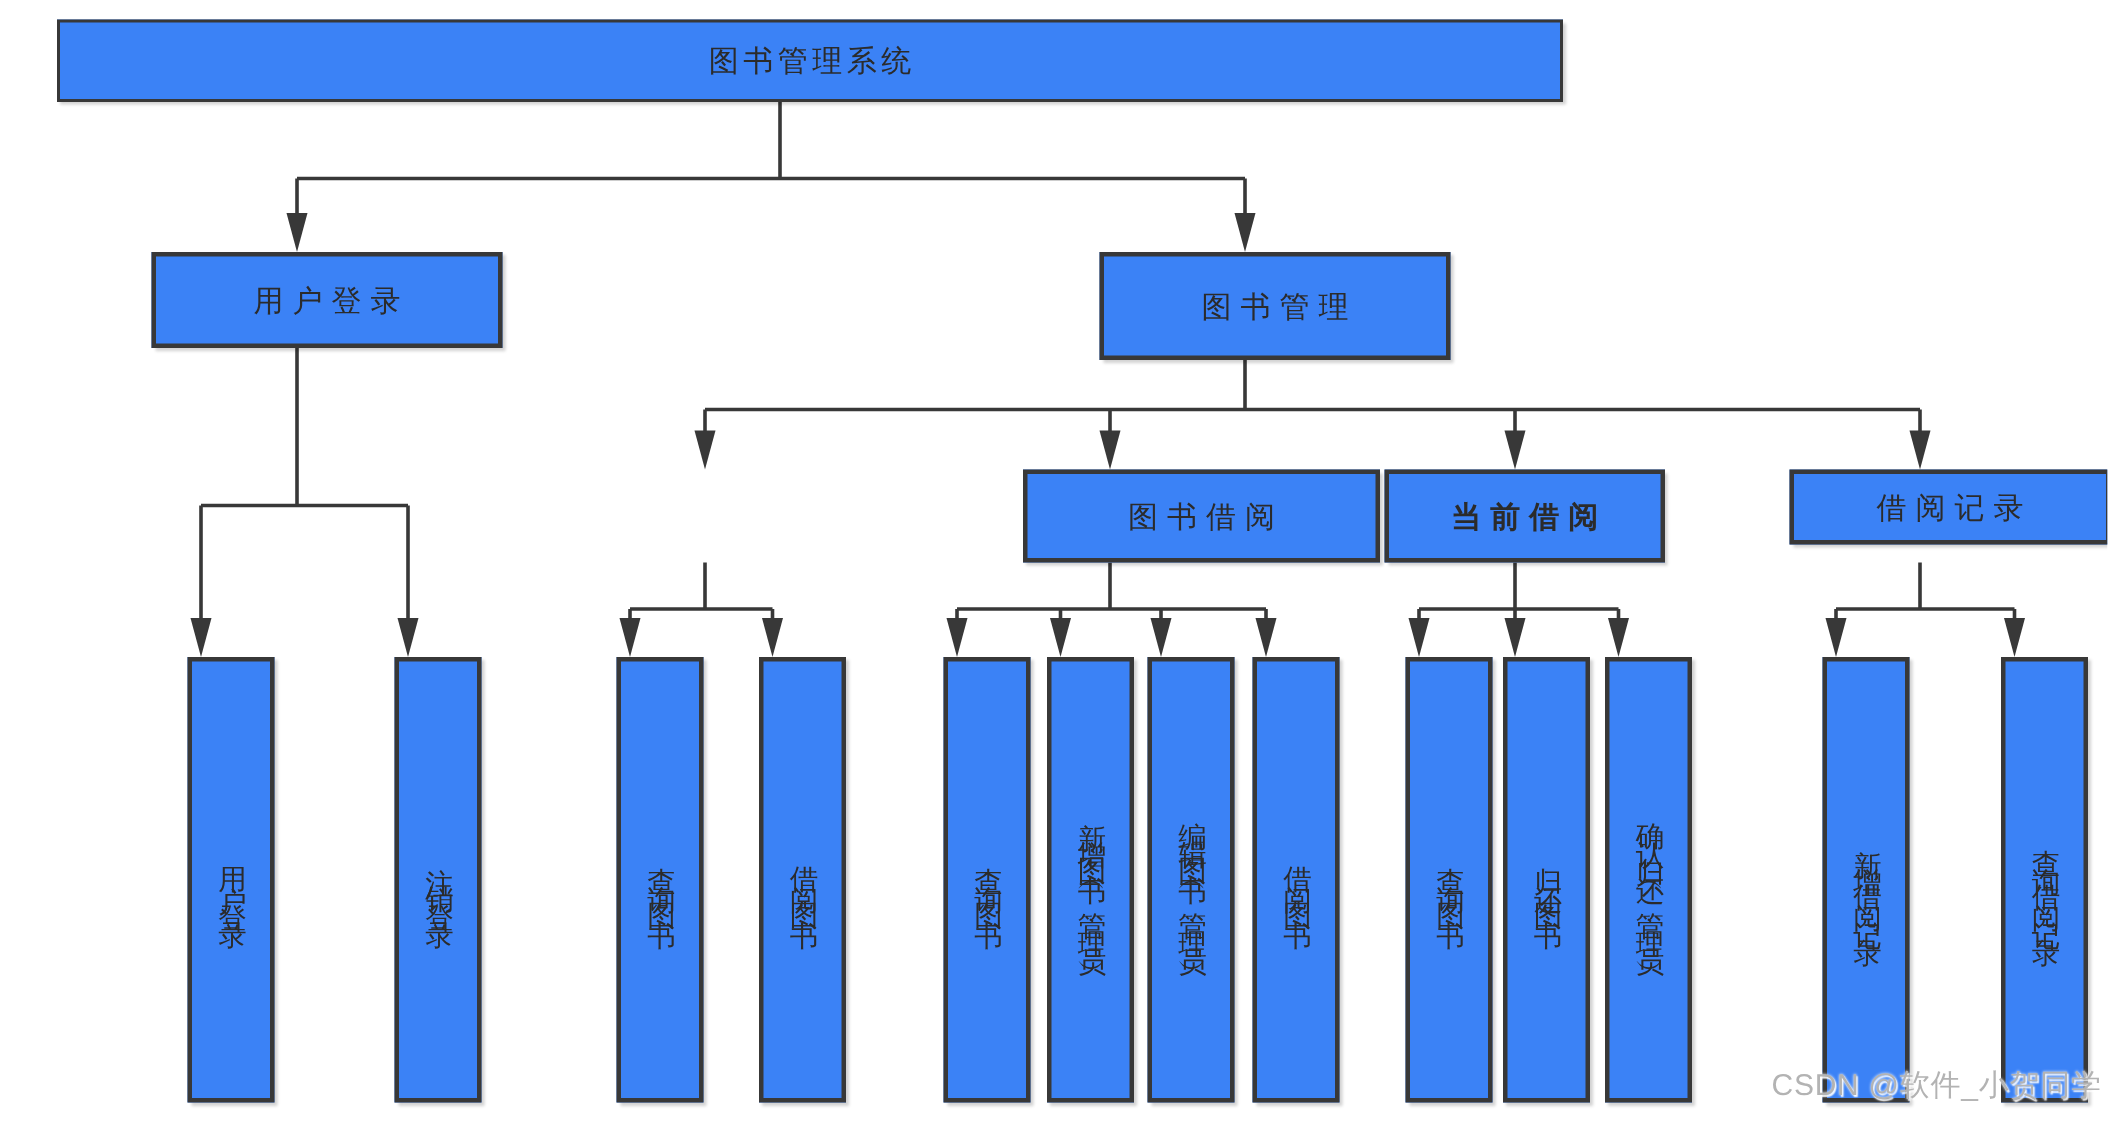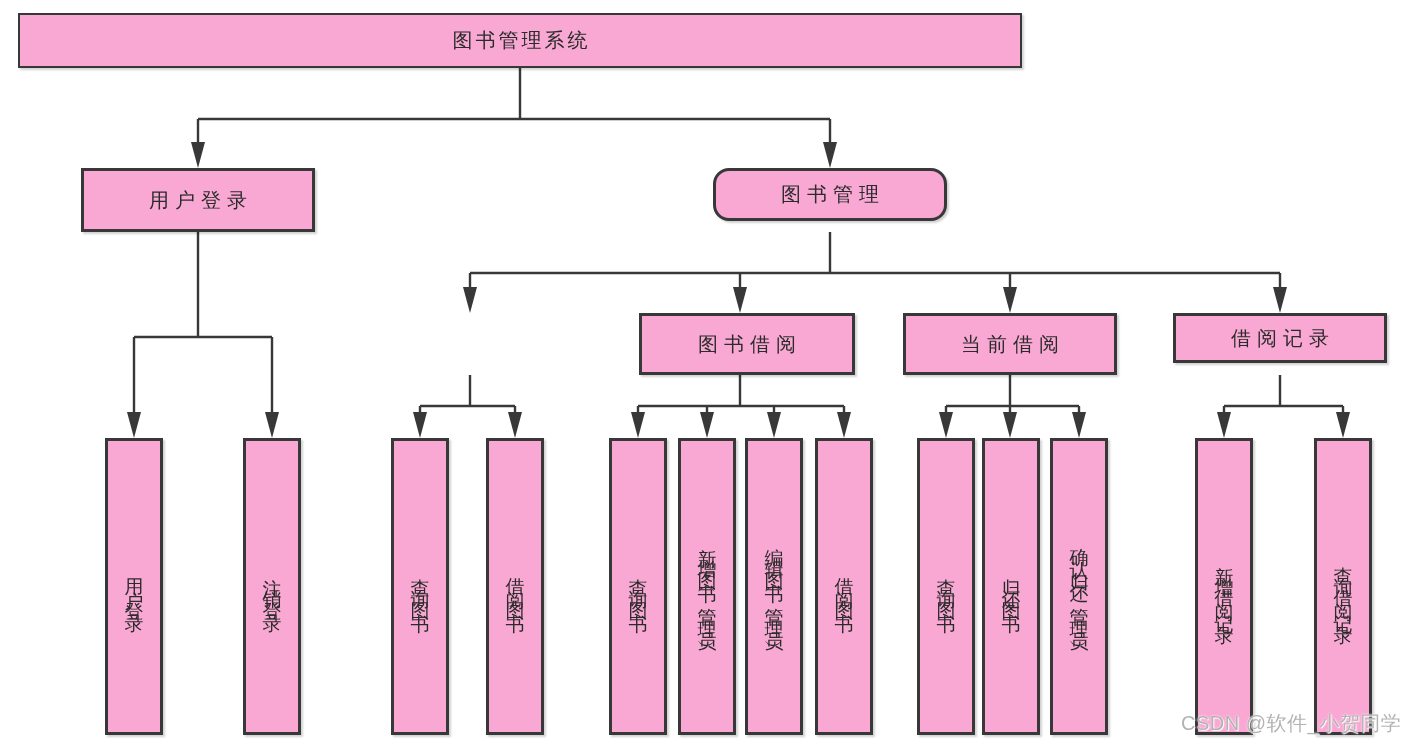--- a/index.html
+++ b/index.html
@@ -13,27 +13,28 @@
     font-family: "Liberation Sans", sans-serif;
     color: #2b2b2b;
   }
   .stage svg.connectors {
     position: absolute;
     left: 0; top: 0;
     width: 1405px; height: 747px;
   }
   .box {
     position: absolute;
-    background: #f9a8d4;
+    background: #3b82f6;
     border: 3px solid #383838;
     box-shadow: 2px 2px 2px rgba(0,0,0,0.18);
     display: flex;
     align-items: center;
     justify-content: center;
     z-index: 2;
+    margin-left: 20px;
   }
   .box .lbl {
     font-size: 20px;
     letter-spacing: 6px;
     text-indent: 6px;
     color: #2b2b2b;
     white-space: nowrap;
   }
   .box.root-box { border-width: 2.5px; }
   .box.root-box .lbl { letter-spacing: 3px; text-indent: 3px; }
@@ -103,28 +104,28 @@
     </g>
   </svg>
 
   <div class="box root-box" style="left:18px; top:13px; width:1004px; height:55px;">
     <span class="lbl">图书管理系统</span>
   </div>
 
   <div class="box" style="left:81px; top:168px; width:234px; height:64px;">
     <span class="lbl">用户登录</span>
   </div>
-  <div class="box" style="left:713px; top:168px; width:234px; height:53px;border-radius:16px;">
+  <div class="box" style="left:713px; top:168px; width:234px; height:72px;">
     <span class="lbl">图书管理</span>
   </div>
 
-  <div class="box" style="left:639px; top:313px; width:216px; height:62px;">
+  <div class="box" style="left:662px; top:313px; width:238px; height:62px;">
     <span class="lbl">图书借阅</span>
   </div>
-  <div class="box" style="left:903px; top:313px; width:214px; height:62px;">
+  <div class="box" style="left:903px; top:313px; width:187px; height:62px;font-weight:bold;">
     <span class="lbl">当前借阅</span>
   </div>
   <div class="box" style="left:1173px; top:313px; width:214px; height:50px;">
     <span class="lbl">借阅记录</span>
   </div>
 
   <div class="box vbox" style="left:105px; top:438px; width:58px; height:297px;">
     <span class="lbl">用户登录</span>
   </div>
   <div class="box vbox" style="left:243px; top:438px; width:58px; height:297px;">

